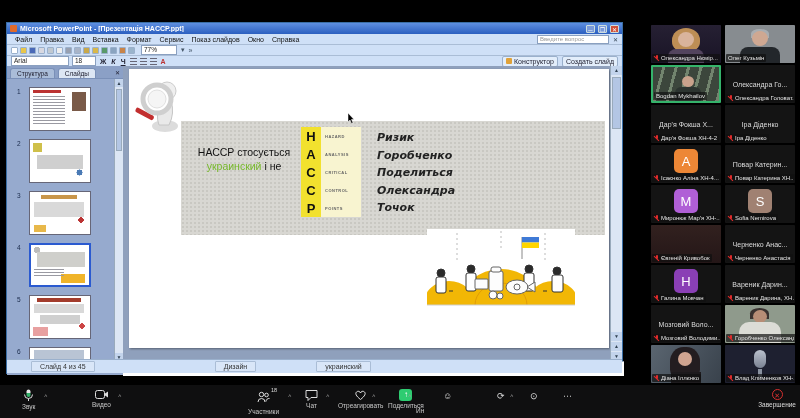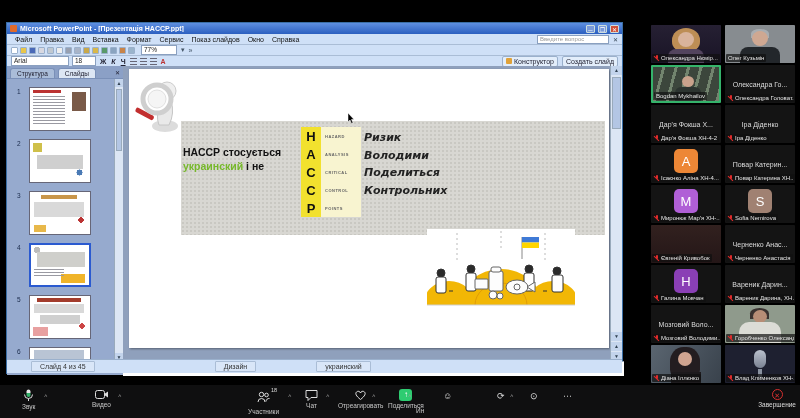--- a/index.html
+++ b/index.html
@@ -62,27 +62,27 @@
   #vscroll{position:absolute;right:0;top:43px;width:11px;height:295px;background:#dce6f4;border-left:1px solid #9ab;}
   #vscroll .arr{position:absolute;left:0;right:0;height:9px;background:#c3d4ec;font-size:5px;text-align:center;line-height:9px;color:#345;}
   #vscroll .arr.dn{bottom:20px;}
   #vscroll .dbl{position:absolute;left:0;right:0;height:9px;background:#c3d4ec;font-size:5px;text-align:center;line-height:9px;color:#345;}
   #vscroll .dbl.d1{bottom:10px;} #vscroll .dbl.d2{bottom:0;}
   #vscroll .sthumb{position:absolute;left:1px;right:1px;top:11px;height:50px;background:#b3c6e4;border:1px solid #9ab;}
 
   
   #magnifier{position:absolute;left:2px;top:2px;}
   #grayband{position:absolute;left:52px;top:52px;width:424px;height:114px;background:#d8d7d2;background-image:radial-gradient(#c9c8c2 1px,transparent 1px);background-size:4px 4px;}
-  #slide-title{position:absolute;left:54px;top:76px;width:122px;text-align:left;font-size:10.5px;line-height:14px;font-weight:bold;color:#111;}
+  #slide-title{position:absolute;left:54px;top:76px;width:122px;text-align:center;font-size:10.5px;line-height:14px;font-weight:normal;color:#111;}
   #slide-title .hl{color:#76b82a;}
   #haccp{position:absolute;left:172px;top:58px;}
   .hrow{display:flex;height:18px;}
   .hletter{width:20px;background:#f2e12e;color:#111;font-weight:bold;font-size:13px;display:flex;align-items:center;justify-content:center;}
   .hword{width:40px;background:#f8f4d0;color:#666;font-weight:bold;font-size:4px;letter-spacing:.5px;display:flex;align-items:center;padding-left:4px;box-sizing:border-box;}
-  #uawords{position:absolute;left:235px;top:60px;font-family:"DejaVu Sans",sans-serif;font-style:italic;font-weight:bold;font-size:11px;line-height:17.5px;color:#222;}
+  #uawords{position:absolute;left:248px;top:60px;font-family:"DejaVu Sans",sans-serif;font-style:italic;font-weight:bold;font-size:11px;line-height:17.5px;color:#222;}
   #slide-body{position:absolute;left:8px;top:170px;width:288px;font-size:9px;line-height:13.5px;color:#333;background:#e2e1dc;background-image:radial-gradient(#d5d4ce 1px,transparent 1px);background-size:4px 4px;padding:2px 3px;}
   #illustration{position:absolute;left:298px;top:160px;width:148px;height:86px;background:#fff;}
   #cursor{position:absolute;left:218px;top:44px;}
 
   
   #notes{position:absolute;left:116px;top:338px;width:501px;height:14px;background:#fff;border-top:1px solid #9ab;}
   #notes .nlabel{font-size:7px;color:#666;margin:2px 0 0 196px;display:block;white-space:nowrap;}
   #viewbtns{position:absolute;left:0;top:338px;width:116px;height:14px;background:#96aace;display:flex;gap:2px;align-items:center;padding-left:4px;box-sizing:border-box;}
   .vb{width:7px;height:6px;background:#dce6f4;border:1px solid #789;}
   #statusbar{position:absolute;left:0;bottom:0;right:0;height:13px;background:#cfe0f7;border-top:1px solid #9ab0cc;display:flex;align-items:center;font-size:7px;color:#333;}
@@ -285,23 +285,24 @@
     <span class="hletter">C</span>
     <span class="hword">CONTROL</span>
   </div>
           <div class="hrow">
     <span class="hletter">P</span>
     <span class="hword">POINTS</span>
   </div>
         </div>
       <div id="uawords">
           <div>Ризик</div>
-          <div>Володими</div>
+          <div>Горобченко</div>
           <div>Поделиться</div>
-          <div>Контрольних</div>
+          <div>Олександра</div>
+          <div>Точок</div>
         </div>
       <div id="illustration">
         <svg width="148" height="86" viewBox="0 0 148 86">
           <line x1="30" y1="4" x2="30" y2="32" stroke="#bbb" stroke-dasharray="2 3"></line>
           <line x1="74" y1="2" x2="74" y2="22" stroke="#bbb" stroke-dasharray="2 3"></line>
           <line x1="118" y1="4" x2="118" y2="32" stroke="#bbb" stroke-dasharray="2 3"></line>
           <path d="M-4,76 a26,24 0 0 1 52,0 z" fill="#f2b705"></path>
           <path d="M33,76 a41,36 0 0 1 82,0 z" fill="#f2b705"></path>
           <path d="M100,76 a26,24 0 0 1 52,0 z" fill="#f2b705"></path>
           <path d="M48,76 a26,22 0 0 1 52,0" fill="none" stroke="#e09c06"></path>

